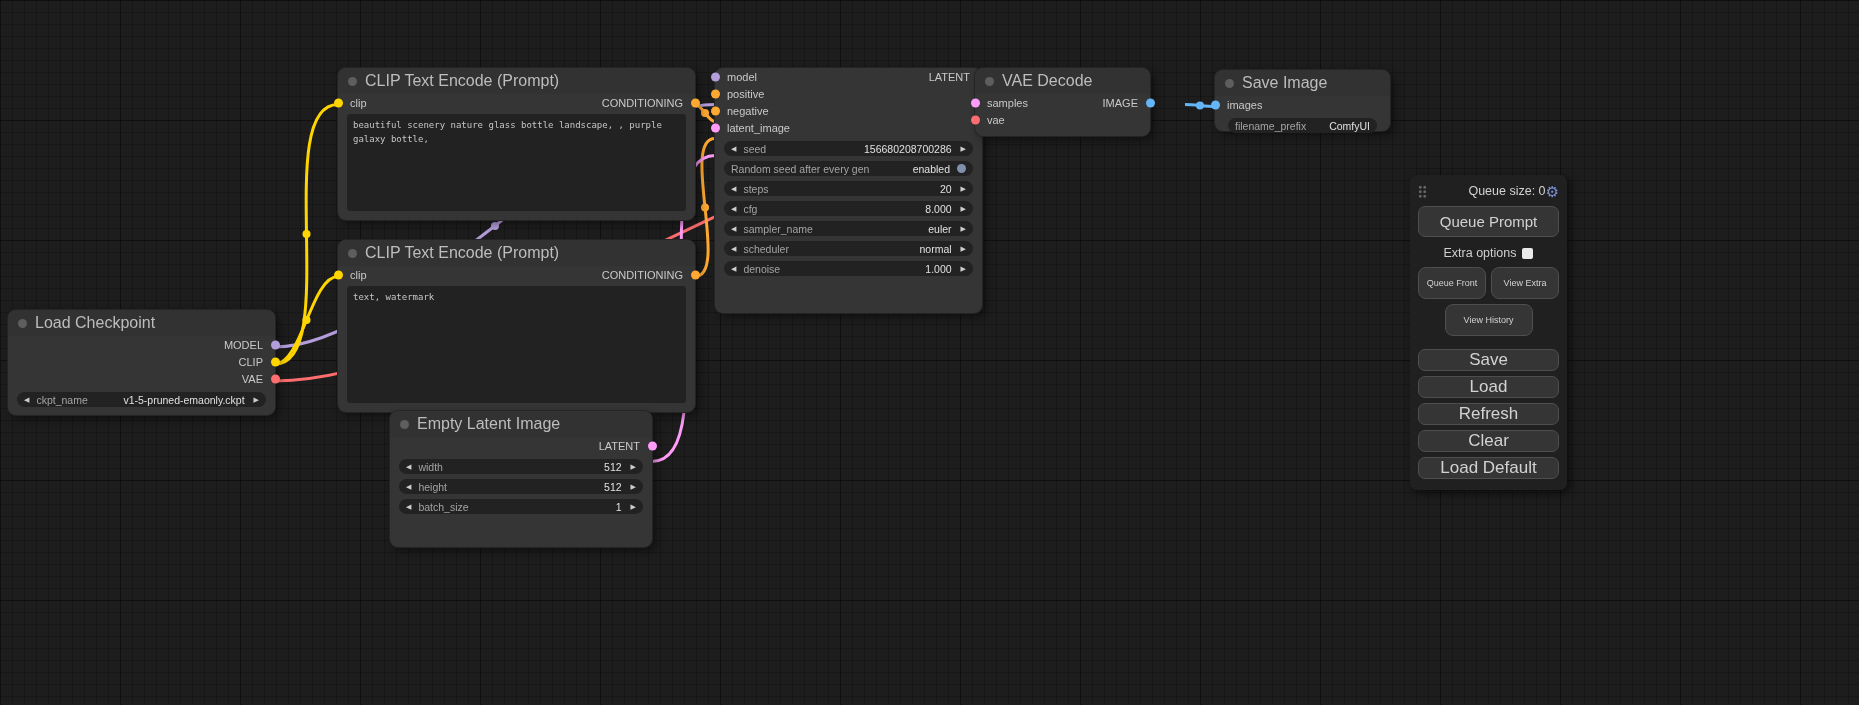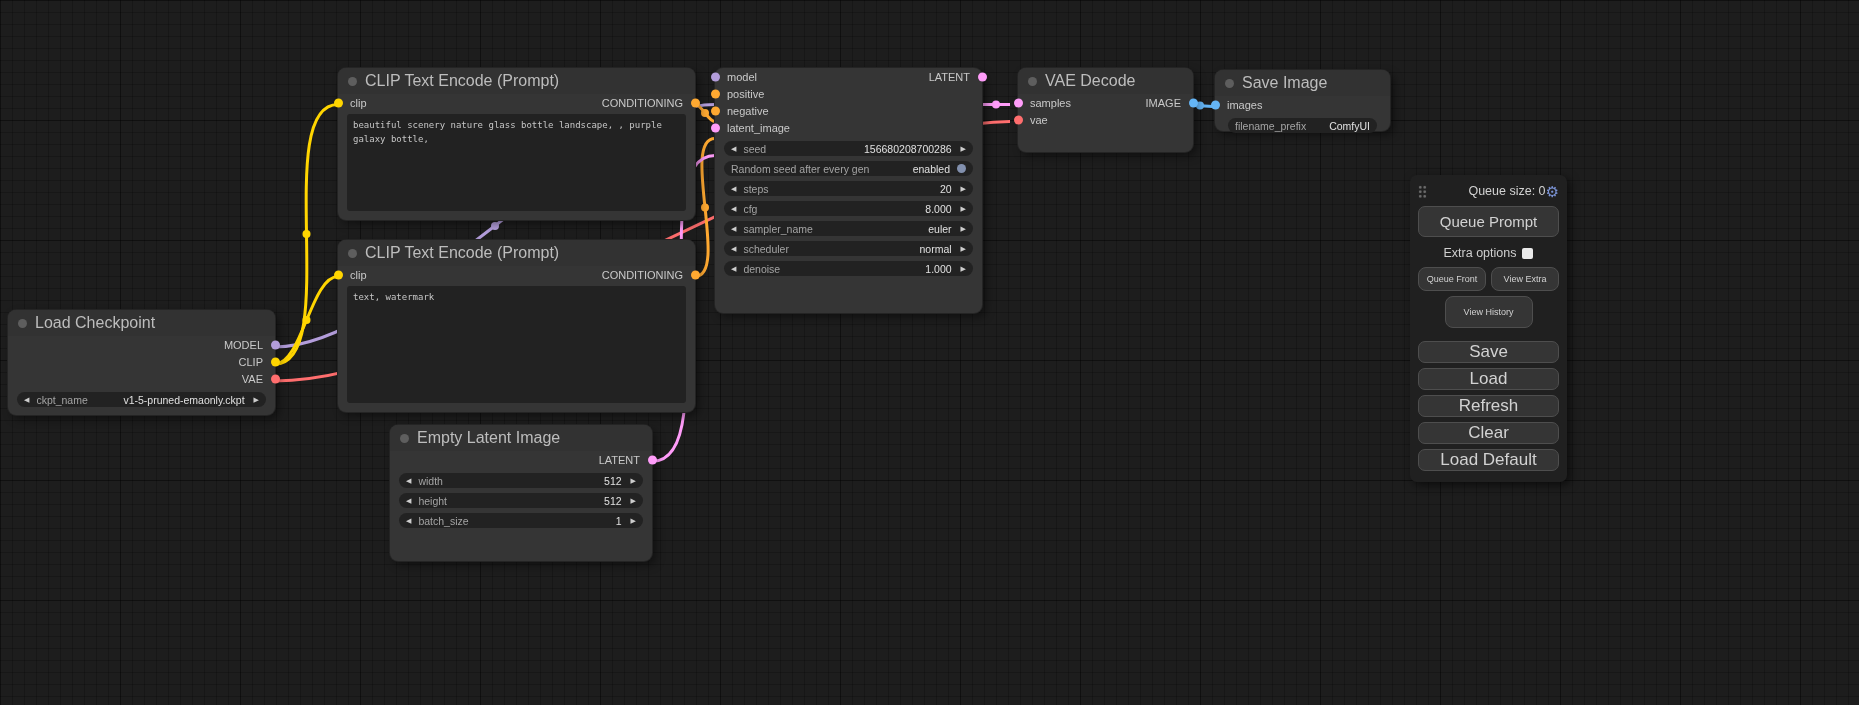--- a/index.html
+++ b/index.html
@@ -59,21 +59,21 @@
   .queue-size{flex:1;text-align:right;font-size:12.5px;color:#d2d2d2;}
   .gear{color:#7b93d6;font-size:15px;line-height:1;flex:none;cursor:pointer;}
   .btn{display:block;width:100%;background:#353535;border:1px solid #4e4e4e;
     border-radius:7px;color:#d2d2d2;text-align:center;cursor:pointer;
     font-family:"Liberation Sans", sans-serif;box-sizing:border-box;padding:0;}
   .btn.big{height:31px;font-size:15px;margin-top:6px;}
   .extra{display:flex;align-items:center;justify-content:center;gap:6px;
     margin-top:9px;font-size:12.5px;color:#cfcfcf;}
   .checkbox{width:11px;height:11px;background:#eaeaea;border-radius:2px;flex:none;}
   .small-row{display:flex;gap:5px;margin-top:7px;}
-  .btn.small{height:24px;font-size:9px;border-radius:8px;line-height:12px;flex:1;}
+  .btn.small{height:32px;font-size:9px;border-radius:8px;line-height:12px;flex:1;}
   .btn.history{width:88px;height:32px;font-size:9px;border-radius:8px;
     line-height:12px;margin:5px auto 0;}
   .btn.stack{height:22px;font-size:17px;margin-top:5px;}
   .btn.stack.first{margin-top:13px;}
 </style>
 </head>
 <body>
 
 <div id="canvas">
 
@@ -143,21 +143,21 @@
     </div>
     <div class="srow">
       <span class="in-dot" style="background-color: rgb(255, 213, 0);"></span>
       <span class="in-label">clip</span>
       <span class="out-label">CONDITIONING</span>
       <span class="out-dot" style="background-color: rgb(255, 169, 49);"></span>
     </div>
     <div class="prompt">text, watermark</div>
   </div>
 
-  <div class="node" style="left:390px;top:425px;width:262px;height:136px">
+  <div class="node" style="left:390px;top:411px;width:262px;height:136px">
     <div class="ntitle">
       <span class="tdot"></span>
       <span class="ttext">Empty Latent Image</span>
     </div>
     <div class="srow">
       <span class="out-label">LATENT</span>
       <span class="out-dot" style="background-color: rgb(255, 156, 249);"></span>
     </div>
     <div class="widget">
       <span class="arr">◀</span>
@@ -234,21 +234,21 @@
       <span class="arr">▶</span>
     </div>
     <div class="widget">
       <span class="arr">◀</span>
       <span class="lbl">denoise</span>
       <span class="val pad">1.000</span>
       <span class="arr">▶</span>
     </div>
   </div>
 
-  <div class="node" style="left:1018px;top:68px;width:175px;height:84px">
+  <div class="node" style="left:975px;top:68px;width:175px;height:68px">
     <div class="ntitle">
       <span class="tdot"></span>
       <span class="ttext">VAE Decode</span>
     </div>
     <div class="srow">
       <span class="in-dot" style="background-color: rgb(255, 156, 249);"></span>
       <span class="in-label">samples</span>
       <span class="out-label">IMAGE</span>
       <span class="out-dot" style="background-color: rgb(100, 181, 246);"></span>
     </div>

